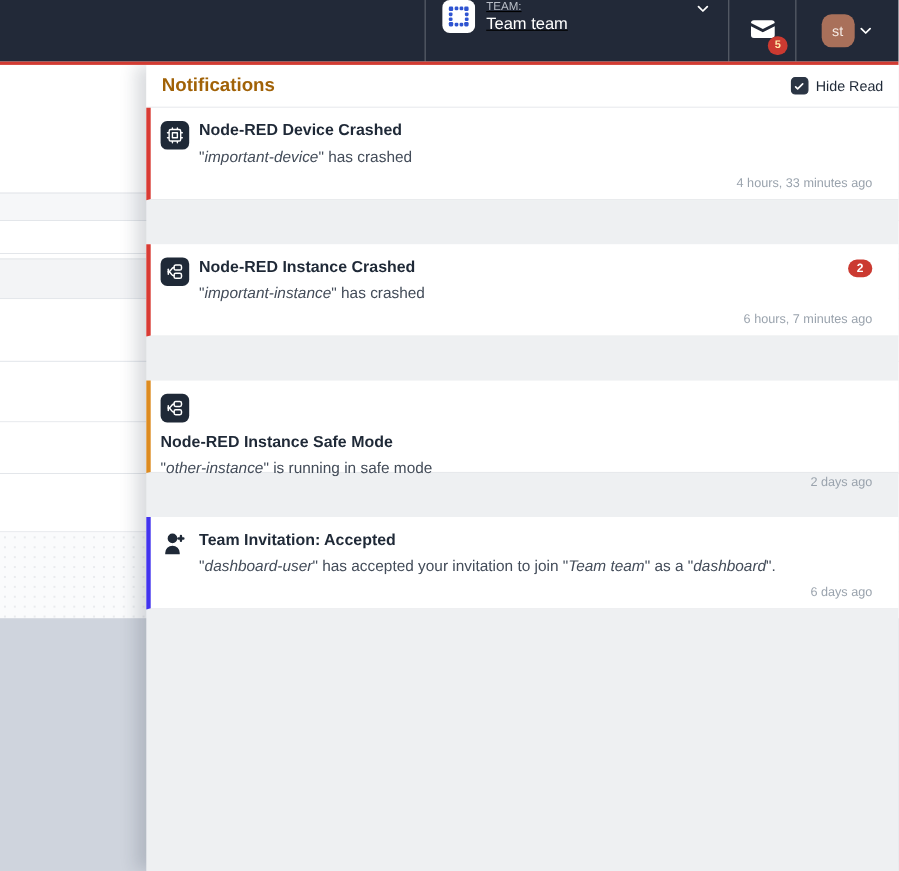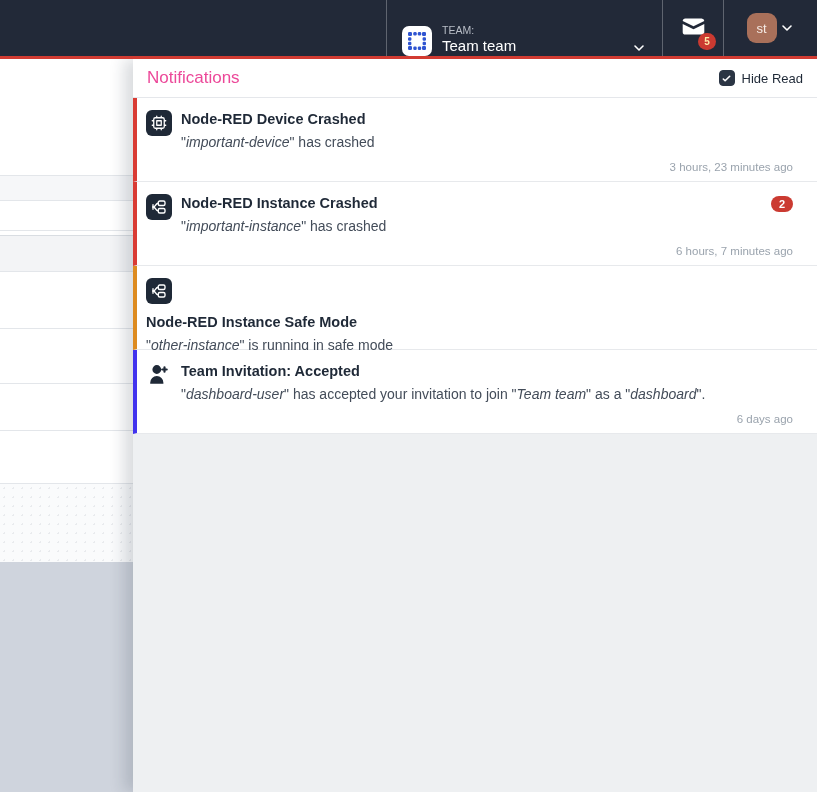--- a/index.html
+++ b/index.html
@@ -3,21 +3,21 @@
 <meta charset="utf-8">
 <style>
   * { margin:0; padding:0; box-sizing:border-box; }
   html,body { width:817px; height:792px; overflow:hidden; }
   body { font-family:"Liberation Sans", sans-serif; background:#fff; position:relative; }
   button { font-family:inherit; background:none; border:none; cursor:pointer; }
 
   
   .navbar { position:relative; z-index:3; height:56px; background:var(--navbar-bg,#222938); display:flex; align-items:stretch; }
   .nav-spacer { flex:1 1 auto; border-right:1px solid rgba(255,255,255,.28); }
-  .team-switcher { width:276px; display:flex; align-items:flex-end; gap:10px; padding:0 15px; border-right:1px solid rgba(255,255,255,.28); }
+  .team-switcher { width:276px; display:flex; align-items:flex-start; gap:10px; padding:0 15px; border-right:1px solid rgba(255,255,255,.28);text-decoration:underline; }
   .team-avatar svg { display:block; }
   .team-text { display:flex; flex-direction:column; align-items:flex-start; line-height:1.25; }
   .team-label { font-size:10.5px; color:#b9bec7; }
   .team-name { font-size:15px; color:#ffffff; }
   .chev { display:flex; align-items:center; }
   .team-switcher .chev { margin-left:auto; }
   .mail-btn { width:61px; position:relative; display:flex; align-items:center; justify-content:center; border-right:1px solid rgba(255,255,255,.28); }
   .mail-badge { position:absolute; right:7px; bottom:6px; min-width:18px; height:17px; padding:0 5px; border-radius:10px; background:var(--badge-red,#cb3a31); color:#ffe9a8; font-size:10px; font-weight:700; display:flex; align-items:center; justify-content:center; }
   .user-btn { width:93px; display:flex; align-items:center; justify-content:center; gap:2px; }
   .avatar { width:30px; height:30px; border-radius:9px; background:var(--avatar-bg,#a9705a); color:#f6ece6; font-size:13px; display:flex; align-items:center; justify-content:center; }
@@ -39,27 +39,27 @@
   .u10 { height:78px; background:#fafbfc;
          background-image:radial-gradient(#e9ebee 1px, transparent 1px); background-size:9px 9px; }
   .u11 { height:230px; background:#cfd4dd; }
 
   
   .panel { position:absolute; top:59px; left:133px; right:0; bottom:0; z-index:2;
            background:var(--panel-bg,#eef0f2); box-shadow:-9px 0 14px rgba(25,35,55,.16);
            display:flex; flex-direction:column; }
   .panel-header { background:#fff; display:flex; align-items:center; justify-content:space-between;
                   padding:9px 14px; border-bottom:1px solid #e5e7eb; }
-  .panel-title { font-size:17px; font-weight:400; color:#ec4899; }
+  .panel-title { font-size:17px; font-weight:700; color:#a16207; }
   .hide-read { display:flex; align-items:center; gap:7px; font-size:13px; color:#1f2937; cursor:pointer; }
   .checkbox { width:16px; height:16px; border-radius:4px; background:#fff; border:1px solid #6b7280;
               color:#fff; font-size:11px; line-height:1; display:flex; align-items:center; justify-content:center; }
   .checkbox.checked { background:#2b3544; border-color:#2b3544; }
 
-  .notif-list { display:flex; flex-direction:column; }
+  .notif-list { display:flex; flex-direction:column;gap:40px; }
   .notif { background:#fff; border-left:4px solid transparent; border-bottom:1px solid #e7e9ec;
            display:flex; gap:9px; padding:12px 24px 8px 9px; height:84px; text-align:left; }
   .notif-icon { flex:0 0 26px; width:26px; height:26px; display:flex; align-items:center; justify-content:center;
                 color:#1f2937; align-self:flex-start; }
   .notif-icon.boxed { background:#1f2937; border-radius:6px; color:#ffffff; }
   .notif-content { flex:1; min-width:0; display:flex; flex-direction:column; }
   .notif-toprow { display:flex; align-items:flex-start; justify-content:space-between; gap:8px; }
   .notif-title { font-size:14.5px; font-weight:600; color:#1f2937; line-height:1.25; }
   .notif-badge { background:var(--badge-red,#cb3a31); color:#fff; font-size:11px; font-weight:700;
                  min-width:22px; padding:2px 6px; border-radius:9px; text-align:center; margin-top:2px; }
@@ -160,21 +160,21 @@
             <svg width="18" height="18" viewBox="0 0 24 24" fill="none" stroke="currentColor" stroke-width="1.7" stroke-linecap="round" stroke-linejoin="round">
     <path d="M9 3v2m6-2v2M9 19v2m6-2v2M5 9H3m2 6H3m18-6h-2m2 6h-2M7 19h10a2 2 0 002-2V7a2 2 0 00-2-2H7a2 2 0 00-2 2v10a2 2 0 002 2zM9 9h6v6H9V9z"></path>
   </svg>
           </span>
     <span class="notif-content">
       <span class="notif-toprow">
         <span class="notif-title">Node-RED Device Crashed</span>
 
       </span>
       <span class="notif-message"><span>"</span><em>important-device</em><span>" has crashed</span></span>
-      <span class="notif-time">3 hours, 23 minutes ago</span>
+      <span class="notif-time">4 hours, 33 minutes ago</span>
     </span>
   </button>
         <button class="notif" style="border-left-color: rgb(217, 59, 52);">
     <span class="notif-icon boxed">
             <svg width="18" height="18" viewBox="0 0 24 24" fill="none" stroke="currentColor" stroke-width="1.8" stroke-linecap="round" stroke-linejoin="round">
     <path d="M4 9v6"></path>
     <path d="M4 12c4 0 3-5 7-5"></path>
     <path d="M4 12c4 0 3 5 7 5"></path>
     <rect x="11" y="4" width="9" height="6" rx="2"></rect>
     <rect x="11" y="14" width="9" height="6" rx="2"></rect>

